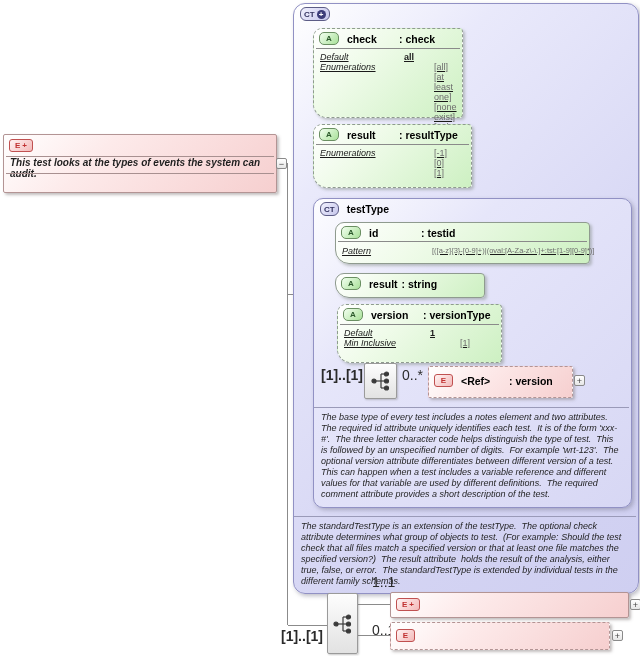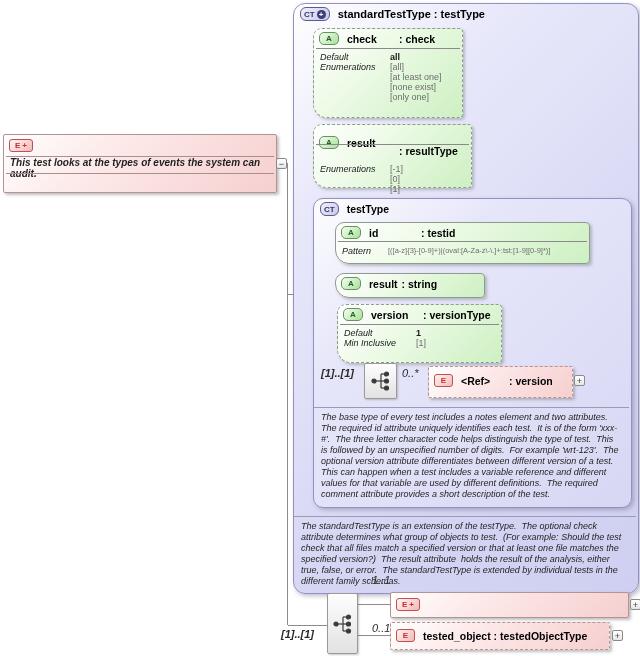--- a/index.html
+++ b/index.html
@@ -30,46 +30,46 @@
     position:absolute;border:1px solid #8f9b8f;
     background:linear-gradient(135deg,#ffffff 0%,#effbe9 35%,#cdf0c2 100%);
     box-shadow:2px 2px 3px rgba(110,120,110,.40);
     border-radius:9px 4px 4px 14px;
   }
   .attr-box.dashed{border-style:dashed;}
   .hdr{display:flex;align-items:center;gap:8px;padding:3px 6px 2px 5px;
        font-weight:bold;font-size:10.5px;white-space:nowrap;}
   .hdr .nm{min-width:50px;}
   .divider{position:absolute;left:2px;right:2px;height:1px;background:#8a8a8a;}
-  .props{display:grid;grid-template-columns:60px auto;column-gap:10px;
-         padding:3px 4px 2px 6px;font-size:9px;font-style:italic;color:#1a1a1a;}
+  .props{display:grid;grid-template-columns:60px auto;column-gap:24px;
+         padding:3px 4px 2px 6px;font-size:9px;font-style:italic;color:#1a1a1a;text-decoration:underline;}
   .props .val{font-style:normal;}
   .props .val.bold{font-weight:bold;}
-  .props .val.grey,.enum-list div{color:#6d6d6d;font-style:normal;}
+  .props .val.grey,.enum-list div{color:#6d6d6d;font-style:normal;margin-left:30px;}
   .enum-list div{line-height:10px;}
   
   .badge{display:inline-flex;align-items:center;justify-content:center;gap:2px;
          font-weight:bold;font-size:8px;flex:0 0 auto;}
   .badge-e{width:22px;height:11px;border:1px solid #c05050;border-radius:3px;color:#c03030;
            background:linear-gradient(135deg,#fff3f3,#f3b9b9);}
   .badge-e.plain{width:17px;}
   .badge-a{width:18px;height:11px;border:1px solid #6a8f62;border-radius:5px;color:#2c5a2c;
            background:linear-gradient(135deg,#f2fff0,#a9e199);}
   .badge-ct{height:12px;padding:0 3px;border:1px solid #5c5c86;border-radius:6px;color:#32325e;
             background:linear-gradient(135deg,#f0f0fd,#c7c7ec);}
   .ct-plus{display:inline-flex;width:9px;height:9px;border-radius:50%;background:#3d3d79;
            color:#fff;font-size:8px;line-height:9px;align-items:center;justify-content:center;}
   .pm-box{position:absolute;width:11px;height:11px;border:1px solid #8a8a8a;border-radius:2px;
           background:linear-gradient(#ffffff,#e6e6e6);color:#444;font-size:9px;line-height:10px;
           text-align:center;box-sizing:border-box;}
   .seq-box{position:absolute;border:1px solid #9a9a9a;border-radius:2px;
            background:linear-gradient(180deg,#fdfdfd,#e2e2e2);
            box-shadow:1px 1px 2px rgba(120,120,120,.4);
            display:flex;align-items:center;justify-content:center;}
-  .occ{position:absolute;font-size:11px;font-style:italic;color:#2b2b2b;white-space:nowrap;}
+  .occ{position:absolute;font-size:14px;color:#2b2b2b;white-space:nowrap;}
   .occ.bold{font-weight:bold;}
   .notes{position:absolute;font-size:9px;font-style:italic;line-height:11px;color:#1f1f1f;
          white-space:pre-wrap;}
   .title-row{position:absolute;display:flex;align-items:center;gap:8px;
              font-weight:bold;font-size:11px;white-space:nowrap;}
   .sub-row{display:grid;grid-template-columns:97px auto;padding:2px 6px;
            font-size:9px;font-style:italic;align-items:center;}
   .sub-row .val{font-style:normal;font-weight:bold;}
   .desc{padding:3px 6px;font-size:10px;font-style:italic;color:#1f1f1f;font-weight:bold;}
 </style>
@@ -93,21 +93,20 @@
 <div class="line" style="left:356px;top:635px;width:34px;height:1px;"></div>
 
 <div class="ct-box" style="left:293px;top:3px;width:344px;height:589px;">
 </div>
 
 <div class="title-row" style="left:300px;top:7px;">
   <span class="badge badge-ct">
     <span>CT</span>
     <span class="ct-plus">+</span>
   </span>
-  <span>standardTestType : testType</span>
 </div>
 
 <div class="attr-box dashed" style="left:313px;top:28px;width:148px;height:88px;">
   <div class="hdr">
     <span class="badge badge-a">A</span>
     <span class="nm">check</span>
     <span style="margin-left:-6px;">: check</span>
   </div>
   <div class="divider" style="top:19px;"></div>
   <div class="props" style="margin-top:2px;">
@@ -120,21 +119,21 @@
         <div>[none exist]</div>
         <div>[only one]</div>
       </span>
   </div>
 </div>
 
 <div class="attr-box dashed" style="left:313px;top:124px;width:157px;height:62px;">
   <div class="hdr">
     <span class="badge badge-a">A</span>
     <span class="nm">result</span>
-    <span style="margin-left:-6px;margin-top:17px;">: resultType</span>
+    <span style="margin-left:-6px;">: resultType</span>
   </div>
   <div class="divider" style="top:19px;"></div>
   <div class="props" style="margin-top:2px;">
     <span>Enumerations</span>
     <span class="enum-list">
         <div>[-1]</div>
         <div>[0]</div>
         <div>[1]</div>
       </span>
   </div>
@@ -256,16 +255,15 @@
       <span style="color:#c03030;">+</span>
     </span>
   </div>
 </div>
 <div class="pm-box" style="left:630px;top:599px;">+</div>
 
 <div class="occ" style="left:372px;top:622px;">0..1</div>
 <div class="elem-box dashed" style="left:390px;top:622px;width:218px;height:26px;">
   <div class="hdr" style="padding-top:6px;">
     <span class="badge badge-e plain">E</span>
-    <span>tested_object : testedObjectType</span>
   </div>
 </div>
 <div class="pm-box" style="left:612px;top:630px;">+</div>
 
 </body></html>

